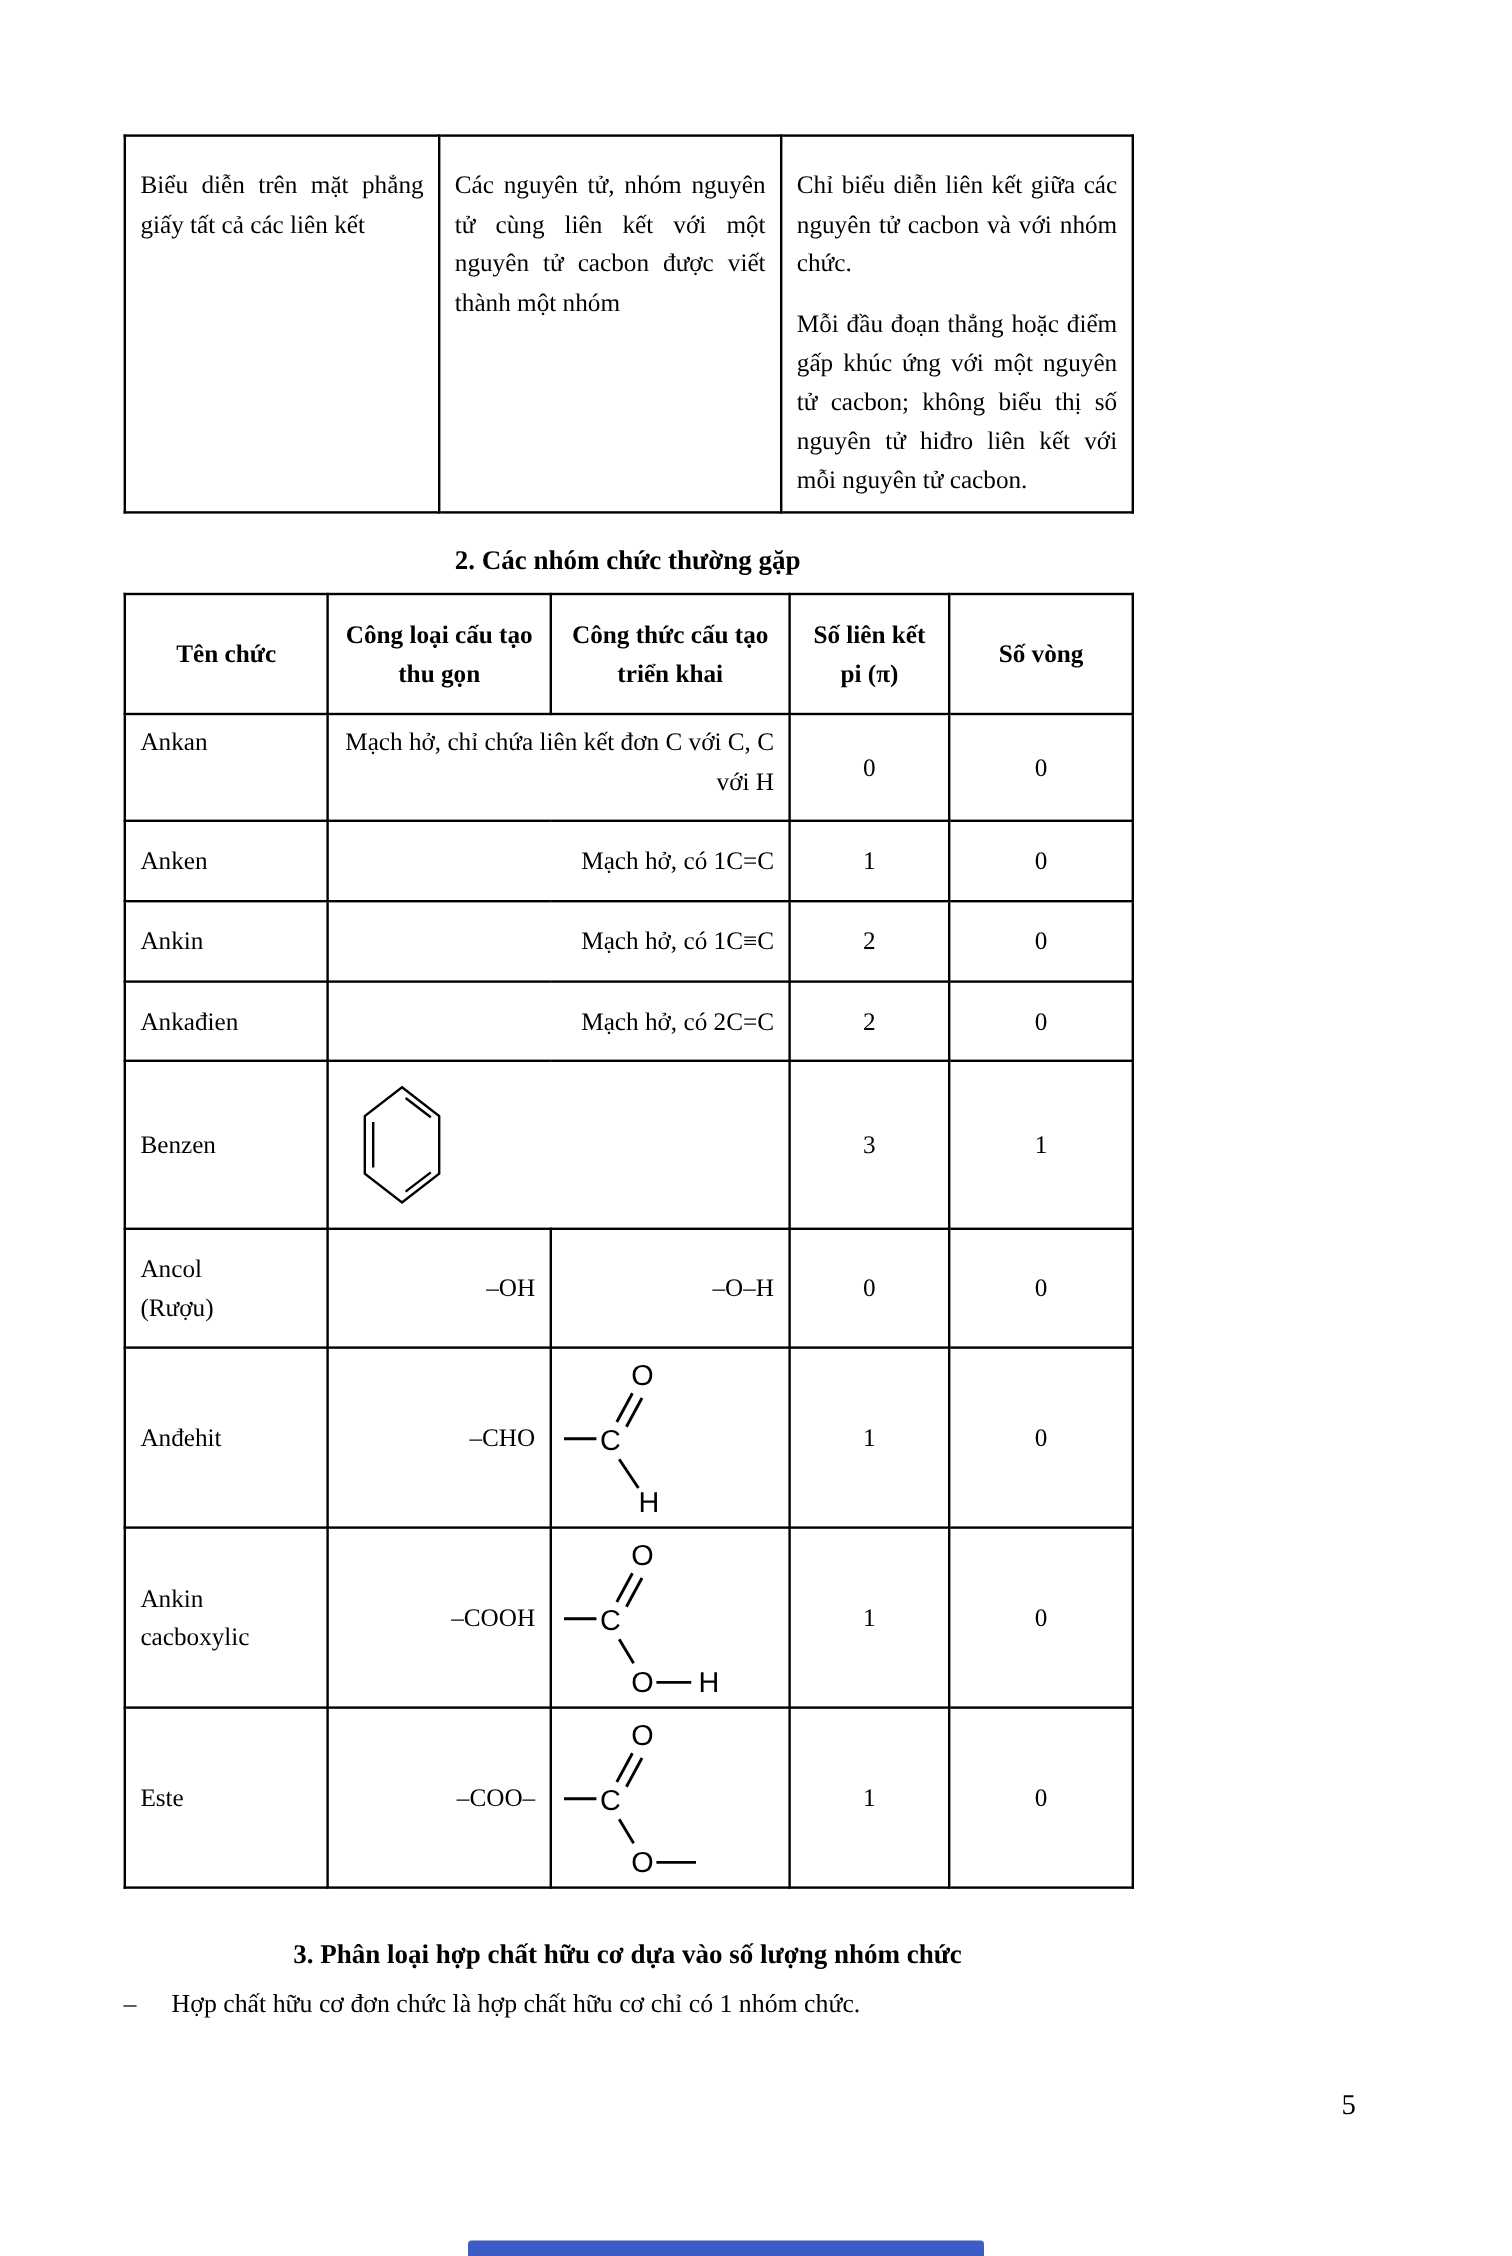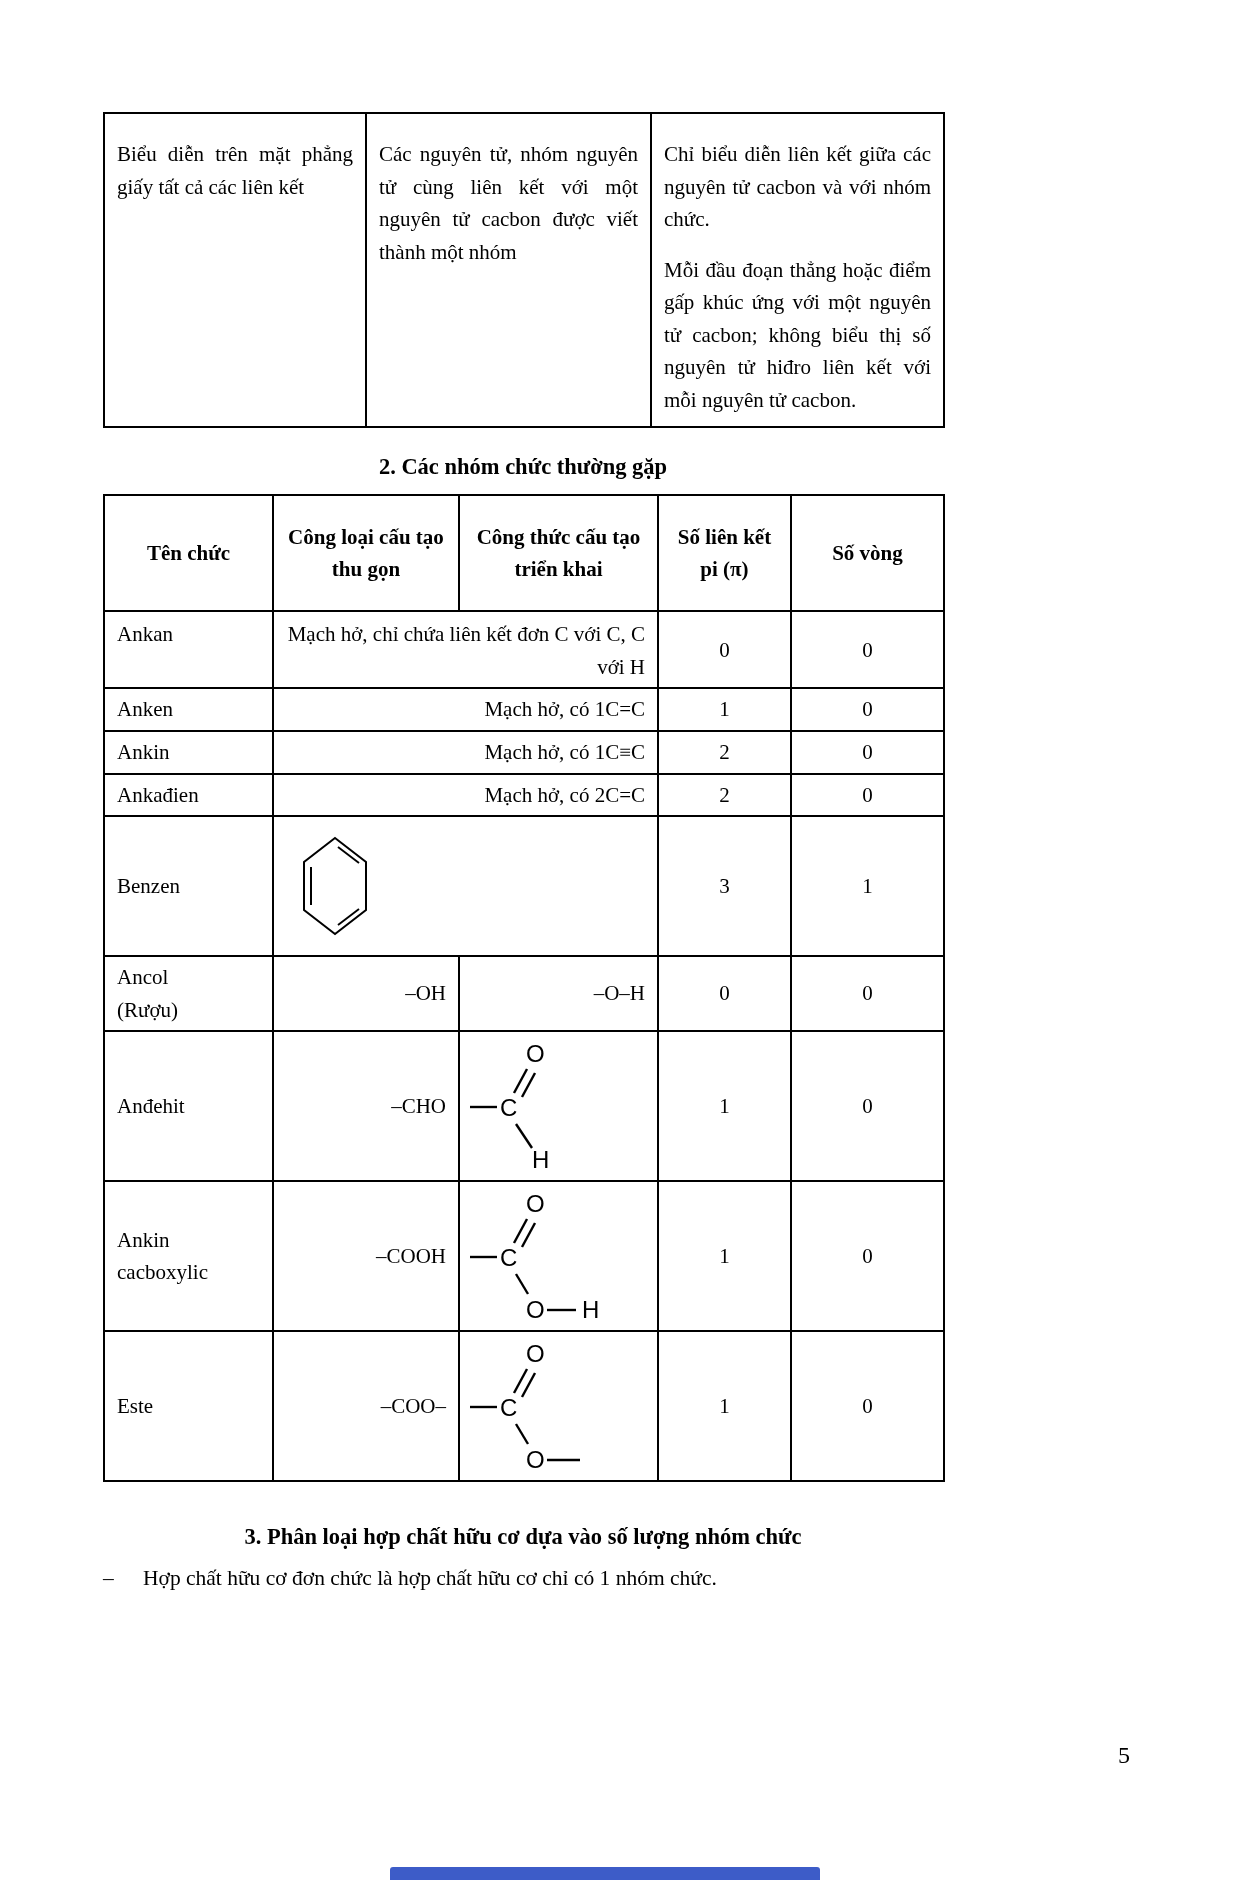--- a/index.html
+++ b/index.html
@@ -22,21 +22,21 @@
 
   
   .sec-heading {
     font-size: 22.5px; font-weight: bold;
     margin: 26px 0 14px 0;
     text-align: center;
   }
 
   
   .t2 th { font-weight: bold; text-align: center; vertical-align: middle; padding: 6px 10px; }
-  .t2 td { vertical-align: middle; padding: 4px 12px; }
+  .t2 td { vertical-align: middle; padding: 16px 12px; }
   .t2 .name { text-align: left; white-space: pre-line; }
   .t2 .formula { text-align: right; }
   .t2 .num { text-align: center; padding: 4px 6px; }
   .t2 .va-top { vertical-align: top; padding-top: 6px; }
   .t2 .struct-cell { padding: 8px 6px 8px 10px; }
 
   .struct-svg { display: block; }
   .struct-svg text {
     font-family: "Liberation Sans", sans-serif;
     font-size: 24px; fill: #000;
@@ -88,21 +88,21 @@
 
   <table class="t2">
     <colgroup>
       <col style="width:169px">
         <col style="width:186px">
         <col style="width:199px">
       <col style="width:133px">
         <col style="width:153px">
     </colgroup>
     <tbody>
-        <tr style="height:116px">
+        <tr style="height:100px">
       <th>Tên chức</th>
       <th>Công loại cấu tạo thu gọn</th>
       <th>Công thức cấu tạo triển khai</th>
       <th>Số liên kết pi (π)</th>
       <th>Số vòng</th>
     </tr>
 
     <tr style="height:72px">
       <td class="name va-top">Ankan</td>
       <td class="formula va-top" colspan="2">Mạch hở, chỉ chứa liên kết đơn C với C, C với H</td>

